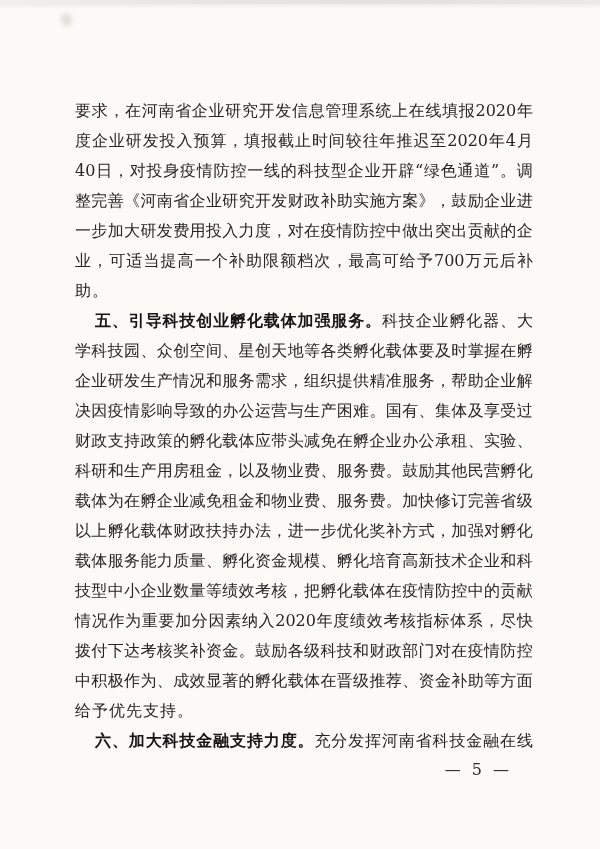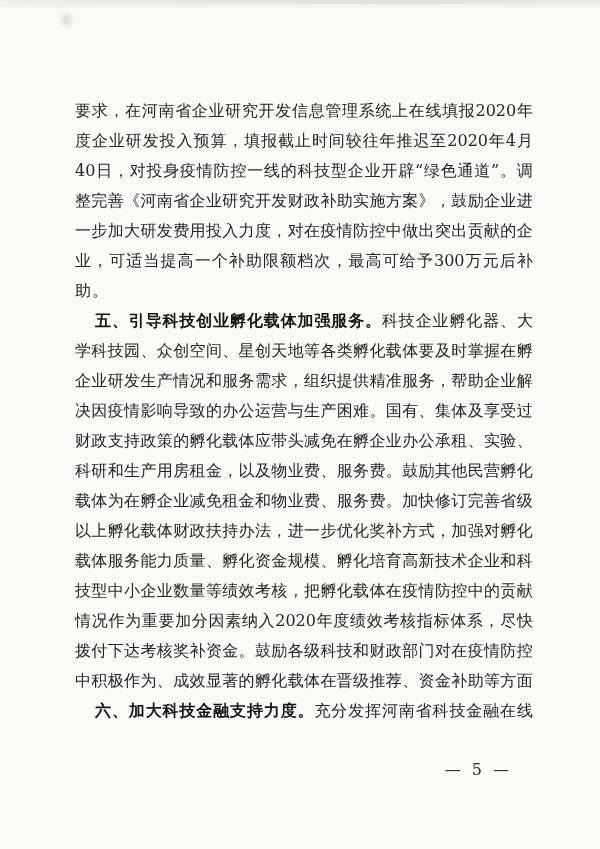--- a/index.html
+++ b/index.html
@@ -252,21 +252,21 @@
         <span class="tok">限</span>
         <span class="tok">额</span>
         <span class="tok">档</span>
         <span class="tok">次</span>
         <span class="tok">，</span>
         <span class="tok">最</span>
         <span class="tok">高</span>
         <span class="tok">可</span>
         <span class="tok">给</span>
         <span class="tok">予</span>
-        <span class="tok">300</span>
+        <span class="tok">700</span>
         <span class="tok">万</span>
         <span class="tok">元</span>
         <span class="tok">后</span>
         <span class="tok">补</span>
       </div>
       <div class="line plain"><span class="">助。</span></div>
       <div class="line fill indent">
         <span class="tok bold">五</span>
         <span class="tok bold">、</span>
         <span class="tok bold">引</span>
@@ -645,20 +645,21 @@
         <span class="tok">荐</span>
         <span class="tok">、</span>
         <span class="tok">资</span>
         <span class="tok">金</span>
         <span class="tok">补</span>
         <span class="tok">助</span>
         <span class="tok">等</span>
         <span class="tok">方</span>
         <span class="tok">面</span>
       </div>
+      <div class="line plain"><span class="">给予优先支持。</span></div>
       <div class="line fill indent">
         <span class="tok bold">六</span>
         <span class="tok bold">、</span>
         <span class="tok bold">加</span>
         <span class="tok bold">大</span>
         <span class="tok bold">科</span>
         <span class="tok bold">技</span>
         <span class="tok bold">金</span>
         <span class="tok bold">融</span>
         <span class="tok bold">支</span>

